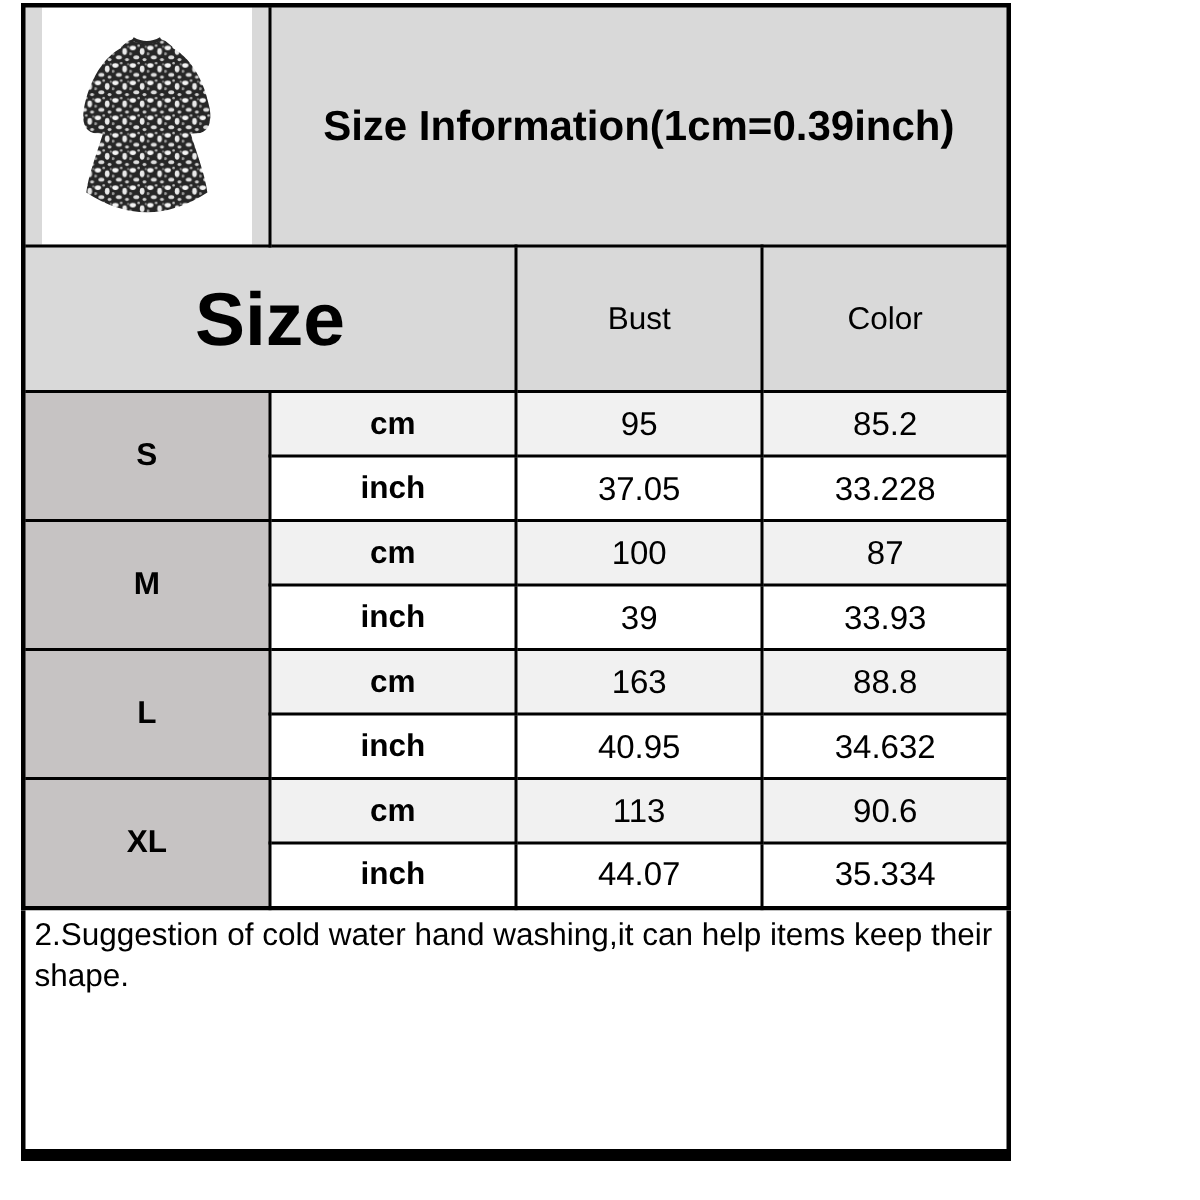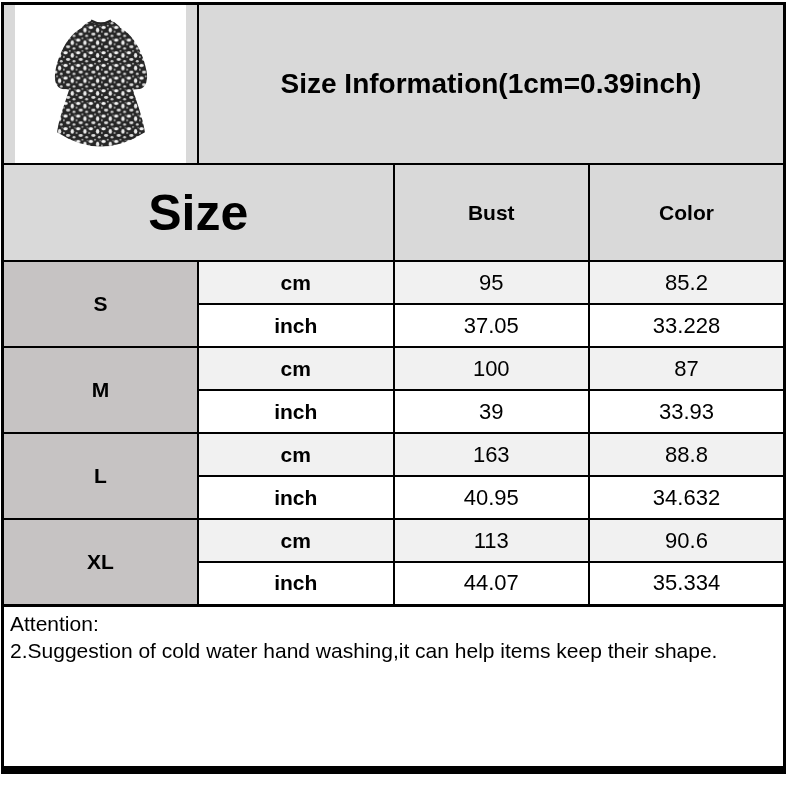--- a/index.html
+++ b/index.html
@@ -1,23 +1,23 @@
 <!DOCTYPE html>
 <html><head>
 <meta charset="utf-8">
 <style>
   * { margin: 0; padding: 0; box-sizing: border-box; }
   html, body { width: 800px; height: 800px; background: #ffffff; overflow: hidden; }
   body { font-family: "Liberation Sans", sans-serif; color: #000; }
 
   .sheet {
     position: absolute;
-    left: 1px;
+    left: 14px;
     top: 2px;
-    width: 785px;
+    width: 660px;
   }
 
   table.size-table {
     width: 100%;
     border-collapse: collapse;
     table-layout: fixed;
     border: 3px solid #000;
   }
   table.size-table td, table.size-table th {
     border: 2px solid #000;
@@ -39,21 +39,21 @@
   }
   .cell-title {
     font-size: 28px;
     font-weight: bold;
     letter-spacing: 0px;
   }
 
   
   .row-header th { height: 97px; }
   .th-size { font-size: 50px; font-weight: bold; }
-  .th-col  { font-size: 21px; font-weight: bold; }
+  .th-col  { font-size: 21px; font-weight: normal; }
 
   
   .row-data td { height: 43px; }
   .td-size {
     font-size: 21px;
     font-weight: bold;
   }
   .td-unit { font-size: 21px; font-weight: bold; }
   .td-val  { font-size: 22px; font-weight: normal; }
 
@@ -167,17 +167,16 @@
     </tr>
     <tr class="row-data">
       <td class="td-unit">inch</td>
       <td class="td-val">44.07</td>
       <td class="td-val">35.334</td>
     </tr>
   </tbody>
     </table>
 
   <div class="attention">
-    <div>Attention:</div>
     <div>2.Suggestion of cold water hand washing,it can help items keep their shape.</div>
   </div>
 
 </div>
 
 </body></html>

